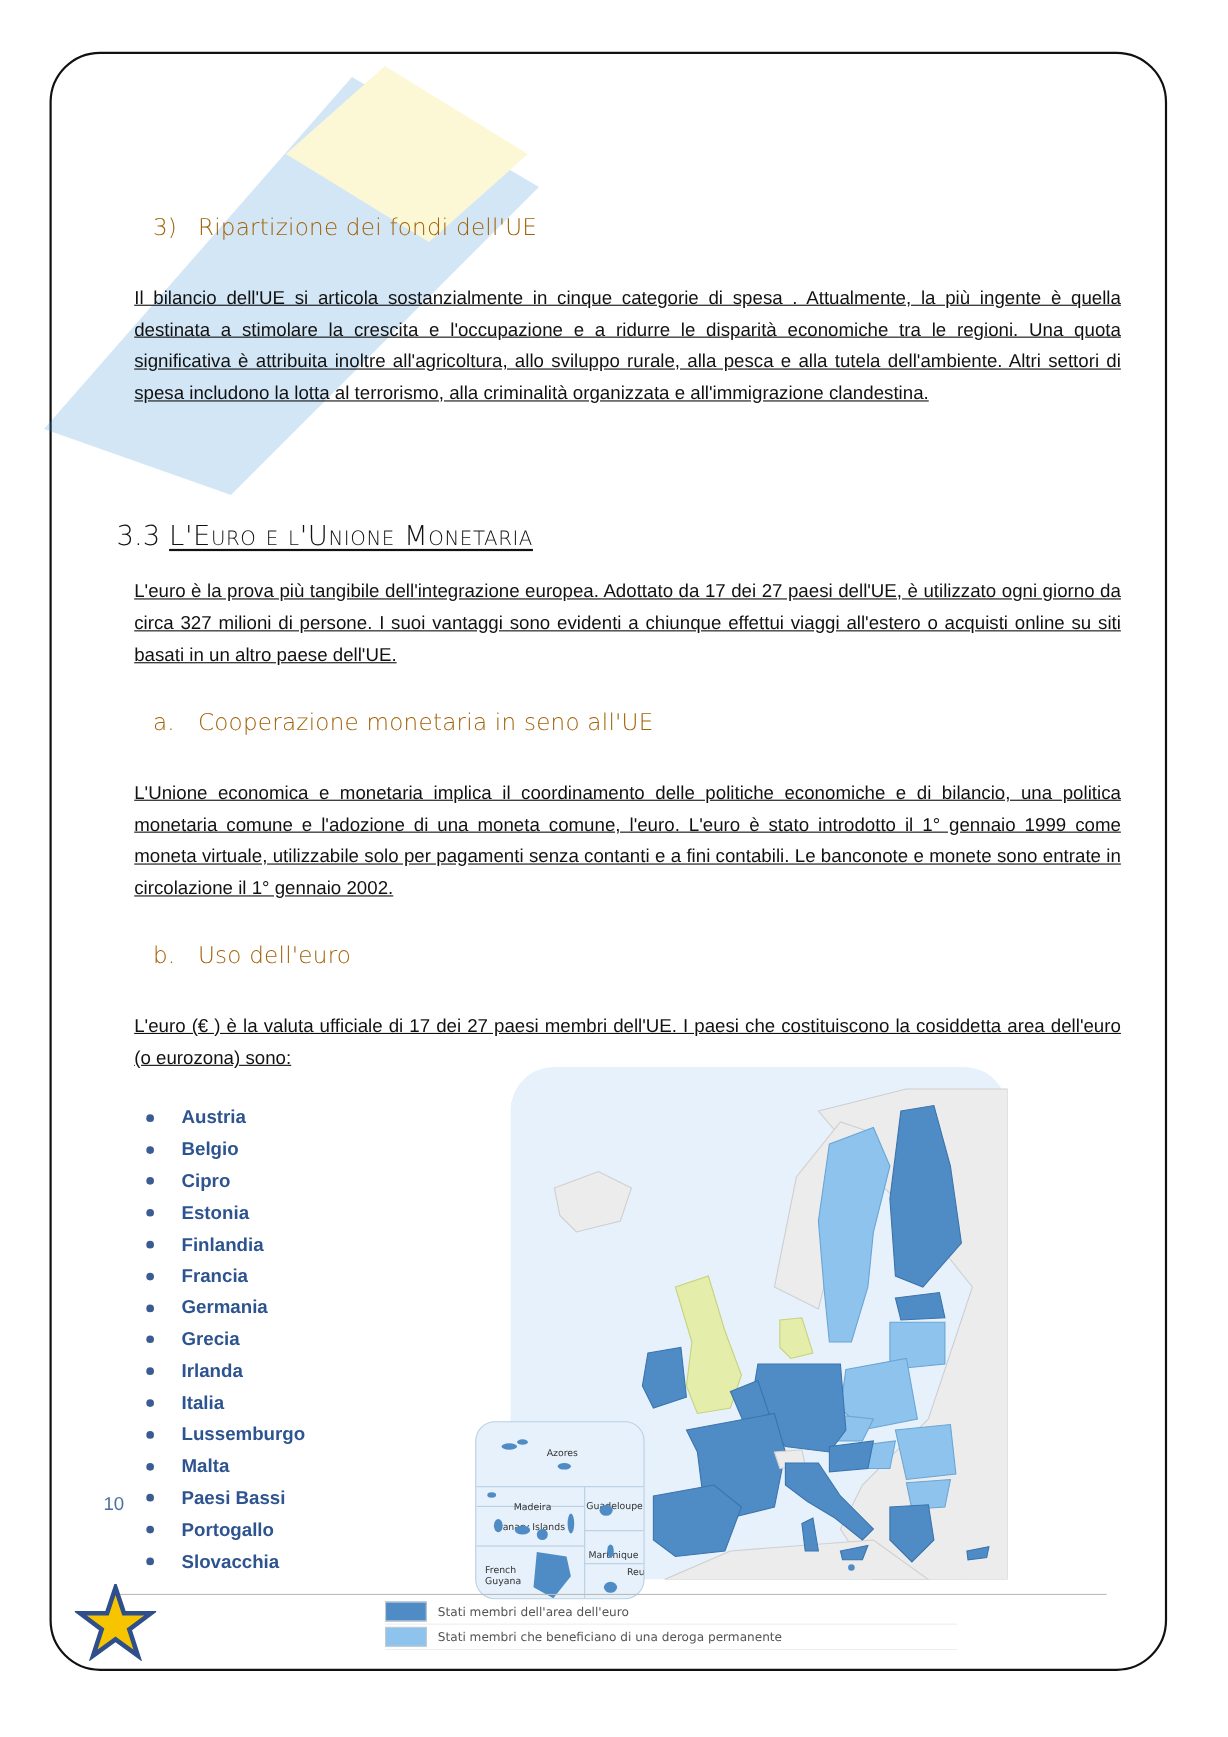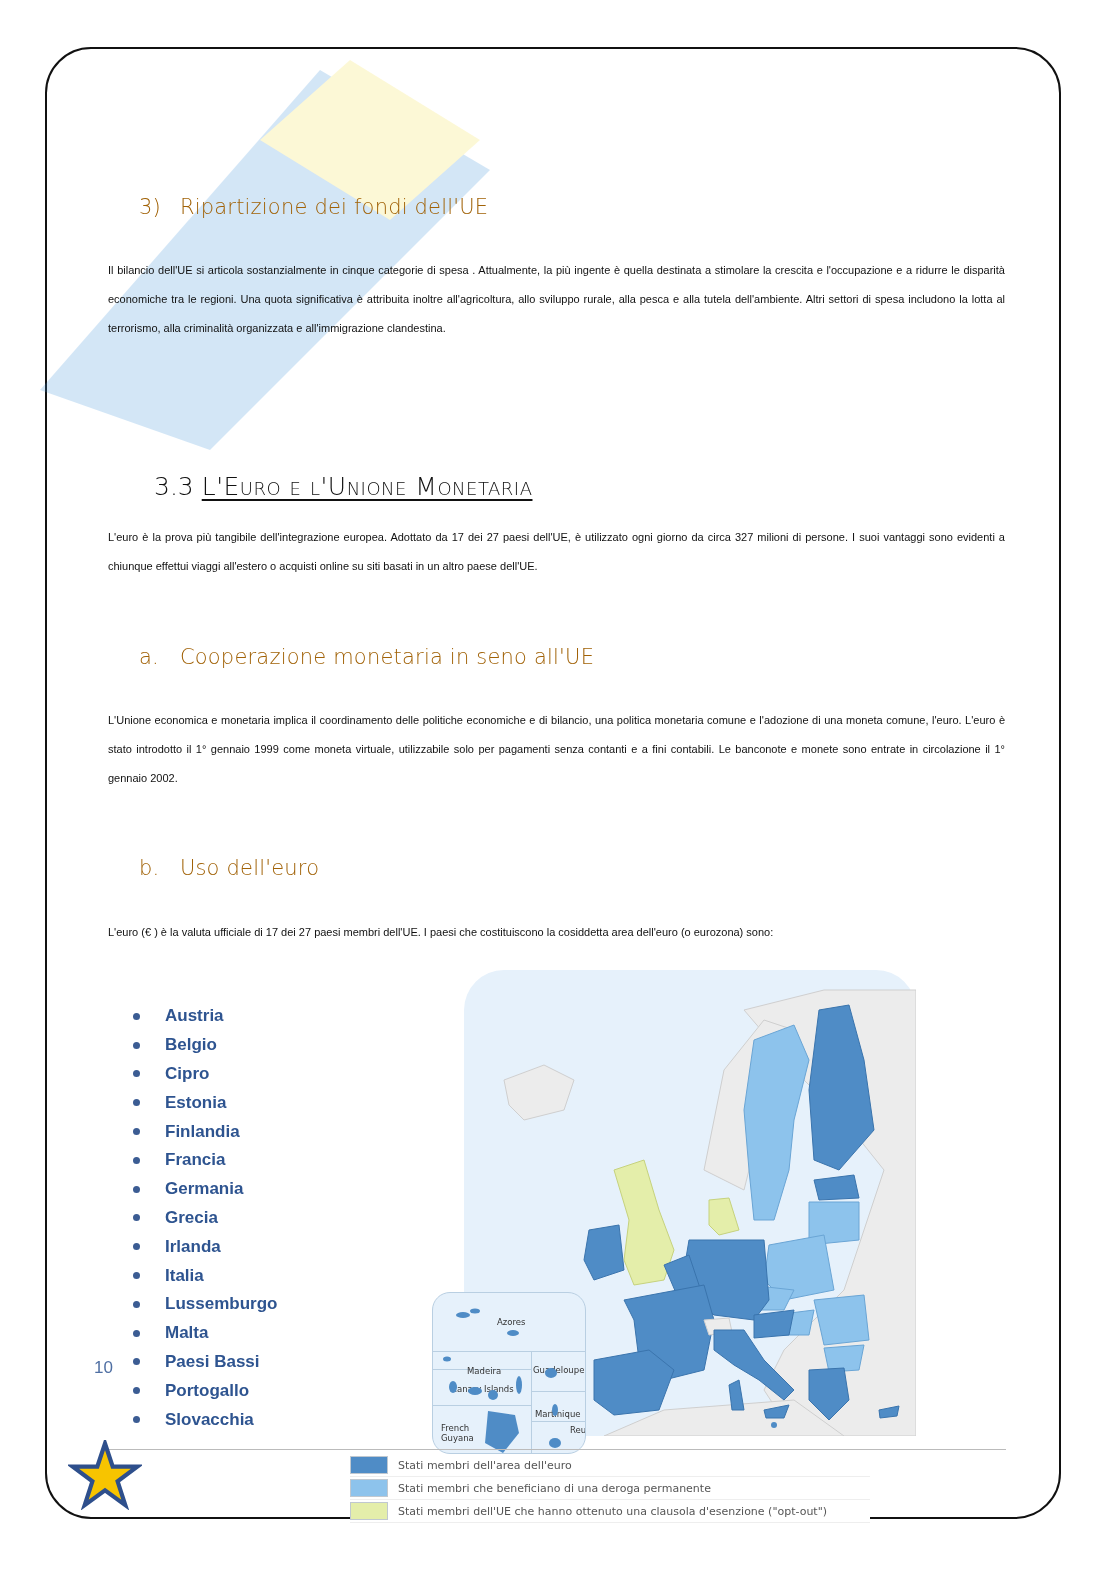--- a/index.html
+++ b/index.html
@@ -9,26 +9,26 @@
   .frame { position: absolute; left: 45px; top: 47px; width: 1016px; height: 1472px;
            border: 2.5px solid #111; border-radius: 46px; box-sizing: border-box; }
 
   .watermark { position: absolute; left: 20px; top: 50px; width: 480px; height: 400px;
                pointer-events: none; opacity: 0.22; }
 
   .h-numbered { position: absolute; left: 139px; font-family: "DejaVu Sans", sans-serif;
                 font-weight: 200; font-size: 21px; color: #a16207; letter-spacing: 0.2px; }
   .h-numbered .num { display: inline-block; width: 34px; }
 
-  .para { position: absolute; left: 108px; width: 897px; font-size: 11px;
+  .para { position: absolute; left: 122px; width: 897px; font-size: 17px;
           line-height: 29px; text-align: justify; color: #111;
-          font-family: "Liberation Sans", sans-serif; }
+          font-family: "Liberation Sans", sans-serif; text-decoration: underline; }
 
   .h-section { position: absolute; left: 106px; top: 472px; font-size: 25px;
-               font-family: "DejaVu Sans", sans-serif; font-weight: 300; color: #111; margin-left: 48px; }
+               font-family: "DejaVu Sans", sans-serif; font-weight: 300; color: #111; }
   .h-section .title { text-decoration: underline; text-underline-offset: 4px;
                       font-variant: small-caps; letter-spacing: 0.5px; }
 
   .country-list { position: absolute; left: 130px; top: 1002px; margin: 0; padding: 0;
                   list-style: none; }
   .country-list li { height: 28.8px; display: flex; align-items: center;
                      font-weight: bold; font-size: 17px; color: #2e5490; }
   .country-list .bullet { width: 7px; height: 7px; border-radius: 50%; background: #3b5c93;
                           margin-left: 3px; margin-right: 25px; }
 
@@ -235,17 +235,13 @@
 
 <div class="legend">
   <div class="legend-row">
     <span class="legend-swatch" style="background:#4f8cc6;"></span>
     <span>Stati membri dell'area dell'euro</span>
   </div>
   <div class="legend-row">
     <span class="legend-swatch" style="background:#8dc3ec;"></span>
     <span>Stati membri che beneficiano di una deroga permanente</span>
   </div>
-  <div class="legend-row">
-    <span class="legend-swatch" style="background:#e4eeaa;"></span>
-    <span>Stati membri dell'UE che hanno ottenuto una clausola d'esenzione ("opt-out")</span>
-  </div>
 </div>
 
 </body></html>

